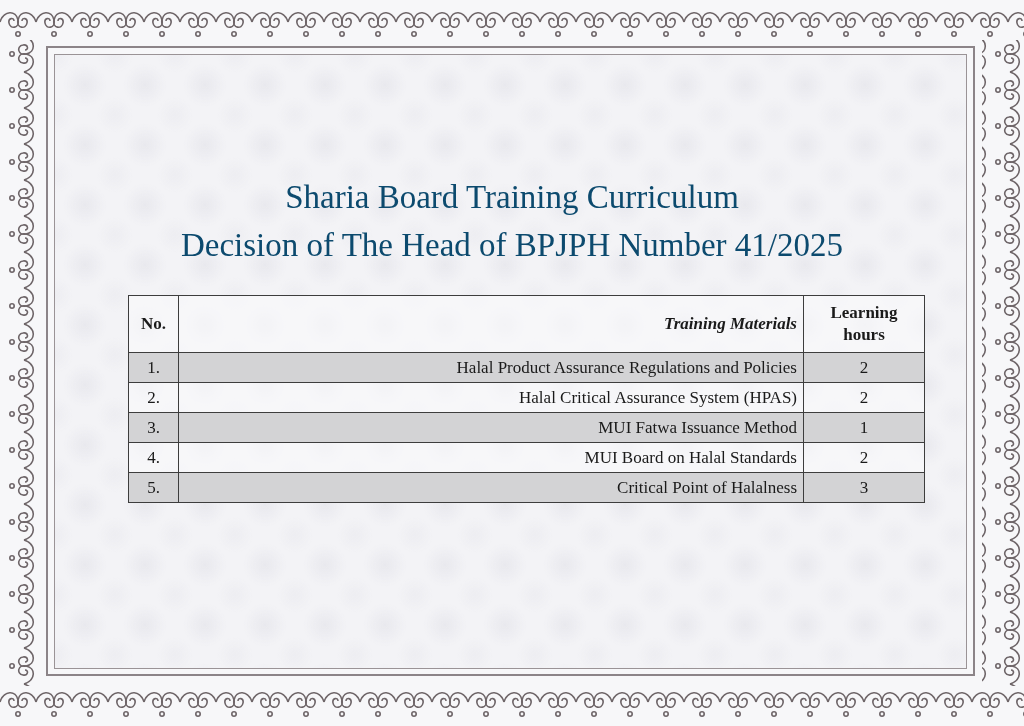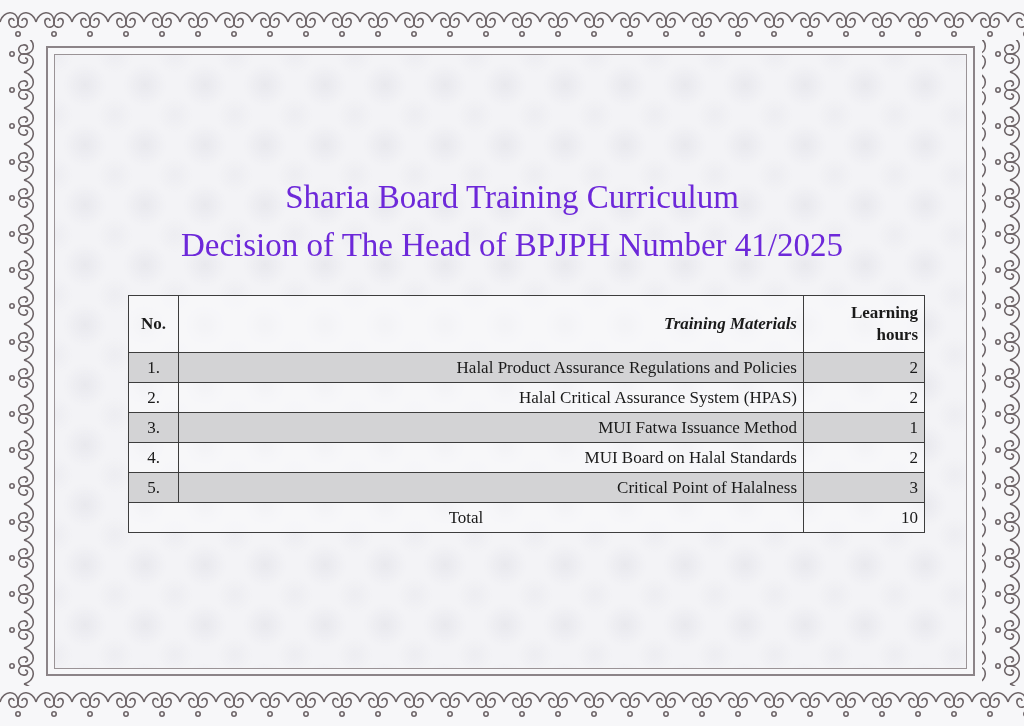--- a/index.html
+++ b/index.html
@@ -19,36 +19,36 @@
   .frame-inner {
     position:absolute; left:54px; top:54px; width:913px; height:615px;
     border:1px solid #9a9396; box-sizing:border-box;
     background:
       radial-gradient(circle at 50% 50%, rgba(225,225,232,0.55) 0, rgba(225,225,232,0) 22px) 0 0/60px 60px,
       radial-gradient(circle at 50% 50%, rgba(230,230,236,0.45) 0, rgba(230,230,236,0) 18px) 30px 30px/60px 60px,
       #f3f3f6;
   }
   .title {
     position:absolute; left:0; width:1024px; text-align:center;
-    font-size:33px; line-height:40px; color:#6d28d9; font-weight:normal;
+    font-size:33px; line-height:40px; color:#0c4a6e; font-weight:normal;
   }
   .title.line1 { top:155px; }
   .title.line2 { top:198px; }
 
   table.curriculum {
     position:absolute; left:128px; top:295px; width:797px;
     border-collapse:collapse; font-size:17px;
   }
   table.curriculum td, table.curriculum th {
     border:1.5px solid #3d3d3d; padding:0 6px; height:29px;
   }
   table.curriculum th { font-weight:bold; height:56px; line-height:22px; background:rgba(250,250,252,0.6); }
   .col-no { width:37px; text-align:center; }
   .col-mat { text-align:right; }
-  .col-hrs { width:108px; text-align:right; }
+  .col-hrs { width:108px; text-align:center; }
   th.col-mat { text-align:right;font-style:italic; }
   tr.shaded td { background:#d3d3d5; }
   tr.plain td { background:rgba(250,250,252,0.6); }
   tr.total td { background:rgba(250,250,252,0.6); }
   td.total-label { text-align:center; padding-left:110px; }
 </style>
 </head>
 <body>
 
 <svg class="ornament-border" viewBox="0 0 1024 726" xmlns="http://www.w3.org/2000/svg">
@@ -107,18 +107,14 @@
     <tr class="plain">
       <td class="col-no">4.</td>
       <td class="col-mat">MUI Board on Halal Standards</td>
       <td class="col-hrs">2</td>
     </tr>
     <tr class="shaded">
       <td class="col-no">5.</td>
       <td class="col-mat">Critical Point of Halalness</td>
       <td class="col-hrs">3</td>
     </tr>
-    <tr class="total">
-      <td colspan="2" class="total-label">Total</td>
-      <td class="col-hrs">10</td>
-    </tr>
   </tbody>
 </table>
 
 </body></html>

